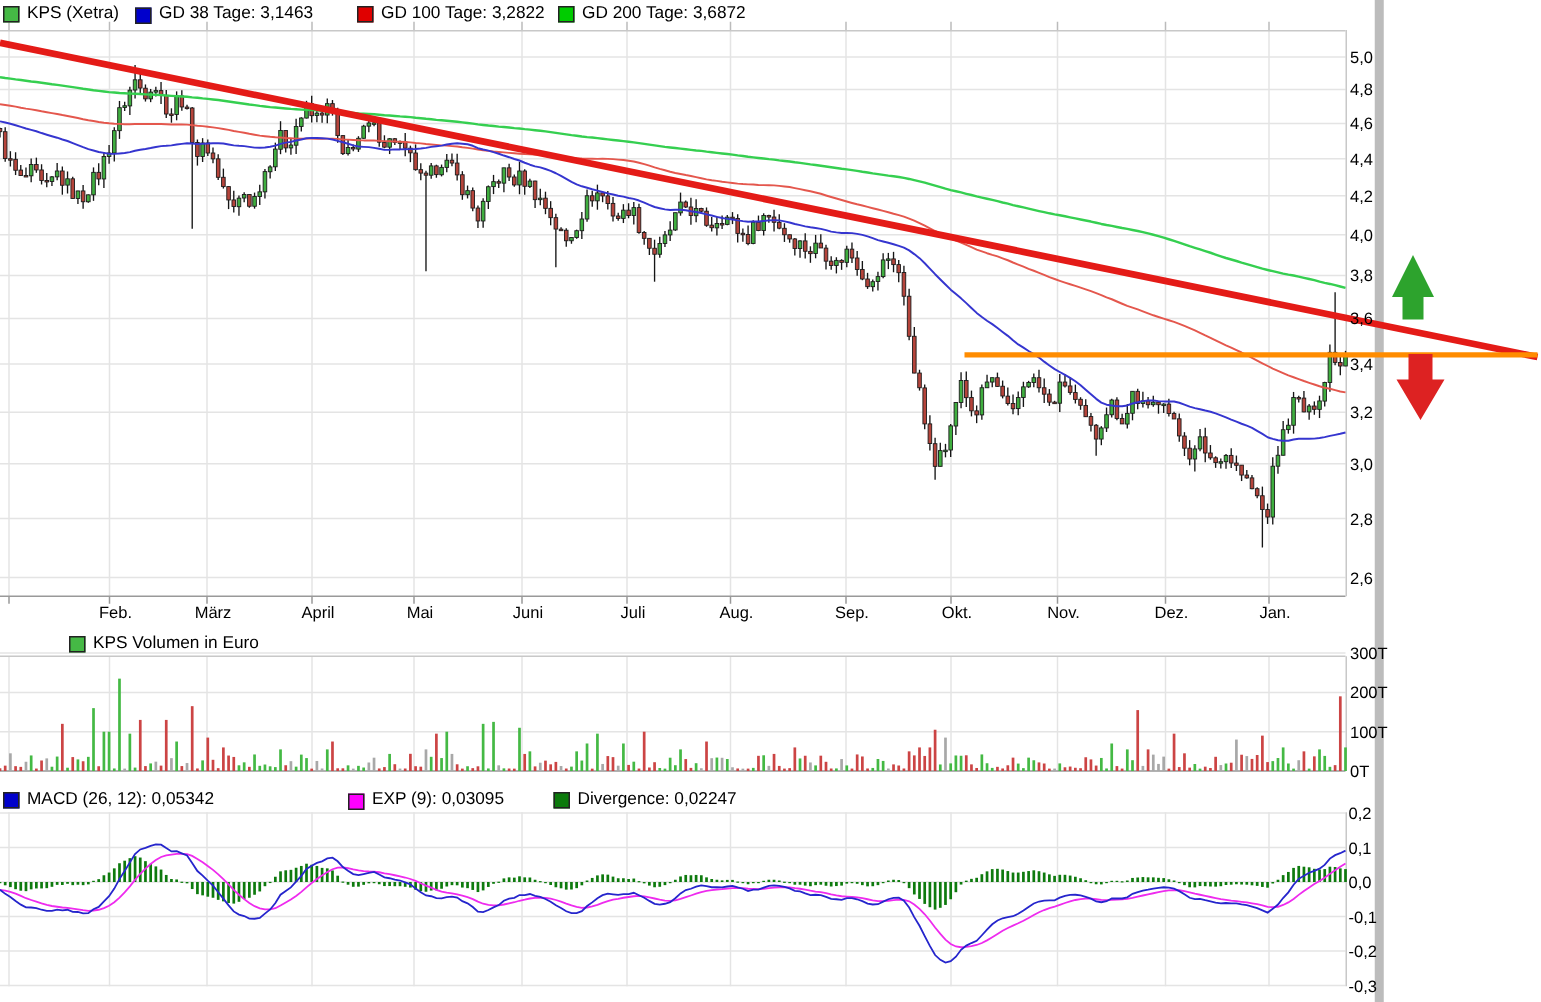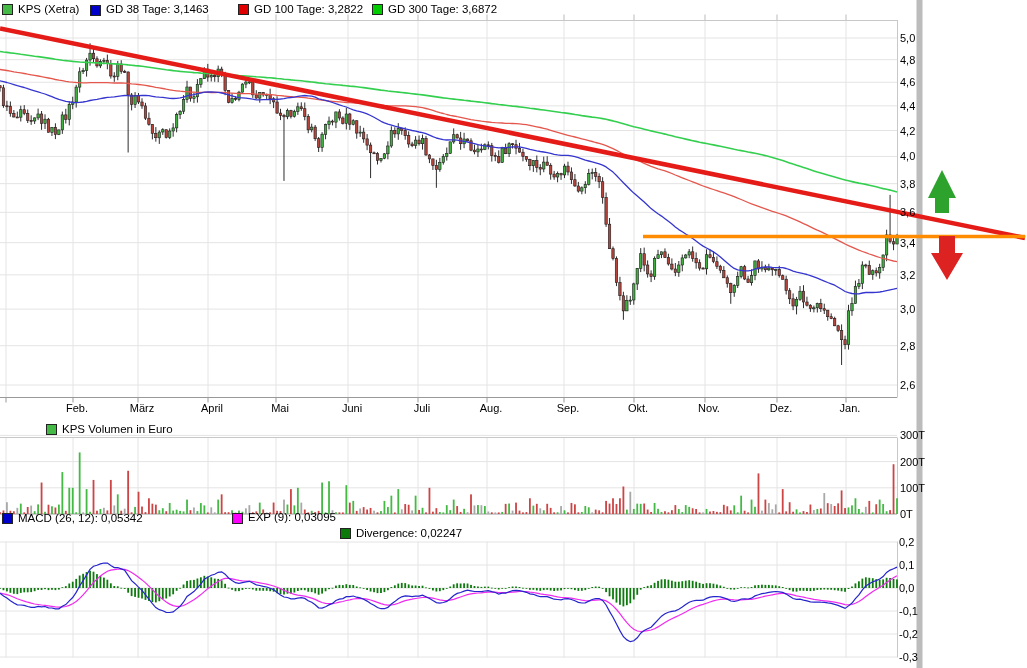--- a/index.html
+++ b/index.html
@@ -1221,34 +1221,34 @@
   <div class="legend-item" style="left:90px;top:3px;align-items:flex-end;">
     <span class="sq" style="background: rgb(0, 0, 204);"></span>
     <span>GD 38 Tage: 3,1463</span>
   </div>
   <div class="legend-item" style="left:238px;top:3px;">
     <span class="sq" style="background: rgb(224, 0, 0);"></span>
     <span>GD 100 Tage: 3,2822</span>
   </div>
   <div class="legend-item" style="left:372px;top:3px;">
     <span class="sq" style="background: rgb(0, 204, 0);"></span>
-    <span>GD 300 Tage: 3,6872</span>
+    <span>GD 200 Tage: 3,6872</span>
   </div>
 
   <div class="legend-item" style="left:2px;top:423px;margin-left:44px;">
     <span class="sq" style="background: rgb(69, 185, 69);"></span>
     <span>KPS Volumen in Euro</span>
   </div>
 
-  <div class="legend-item" style="left:2px;top:512px;align-items:center;">
+  <div class="legend-item" style="left:2px;top:527px;align-items:center;">
     <span class="sq" style="background: rgb(0, 0, 204);"></span>
     <span>MACD (26, 12): 0,05342</span>
   </div>
-  <div class="legend-item" style="left:232px;top:511px;align-items:flex-end;">
+  <div class="legend-item" style="left:232px;top:527px;align-items:flex-end;">
     <span class="sq" style="background: rgb(255, 0, 255);"></span>
     <span>EXP (9): 0,03095</span>
   </div>
-  <div class="legend-item" style="left:340px;top:527px;">
+  <div class="legend-item" style="left:369px;top:527px;">
     <span class="sq" style="background: rgb(11, 122, 11);"></span>
     <span>Divergence: 0,02247</span>
   </div>
 
 </div>
 
 </body></html>

